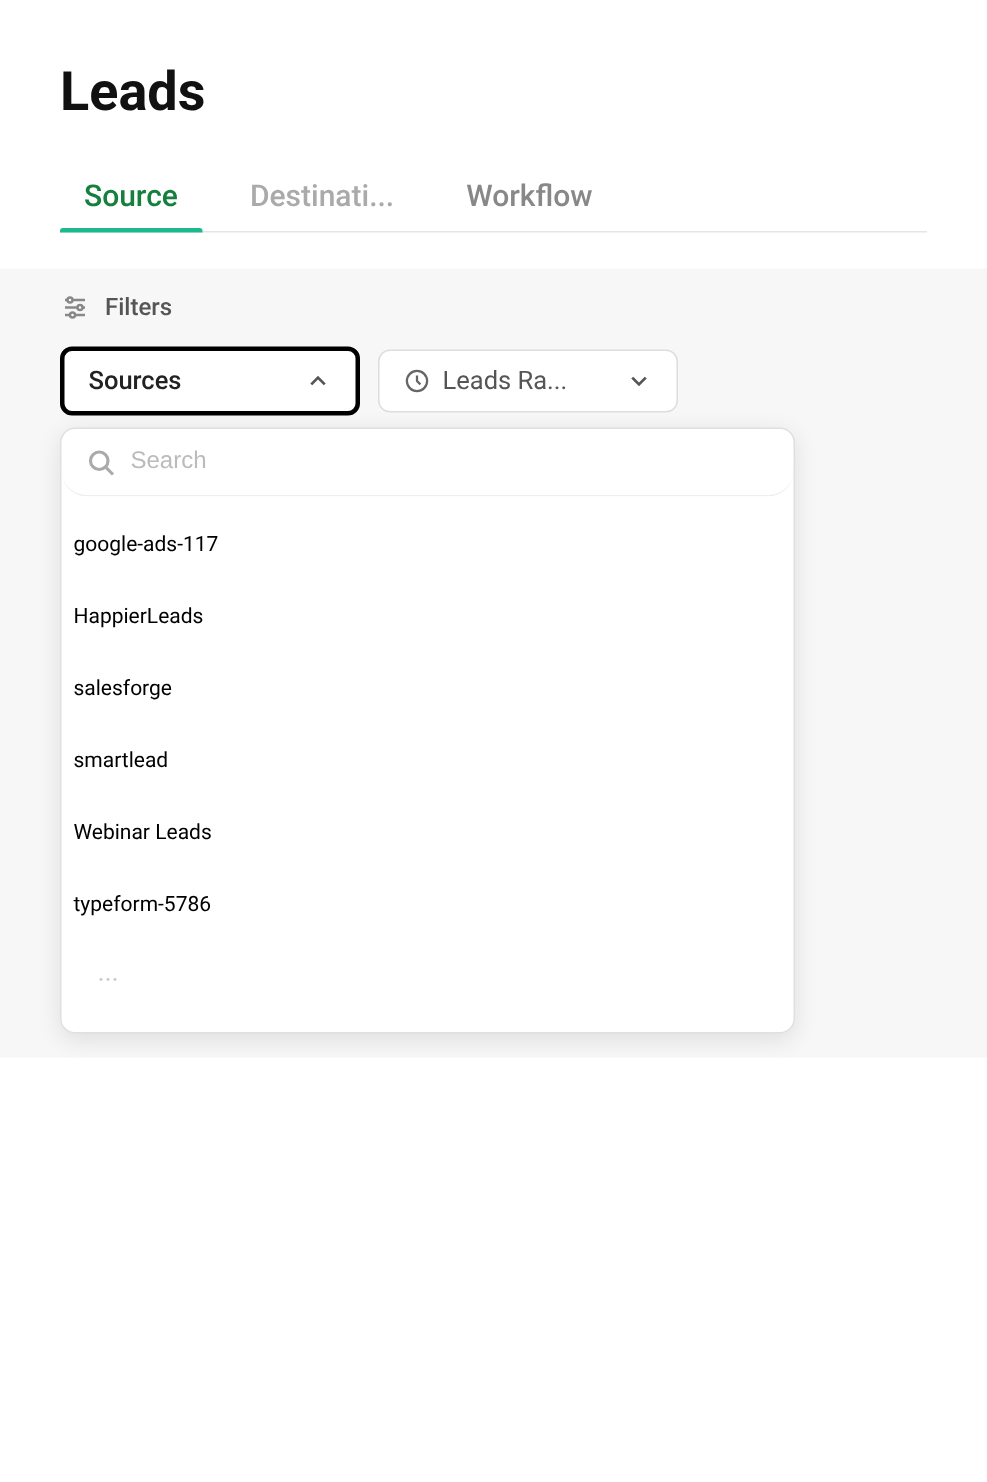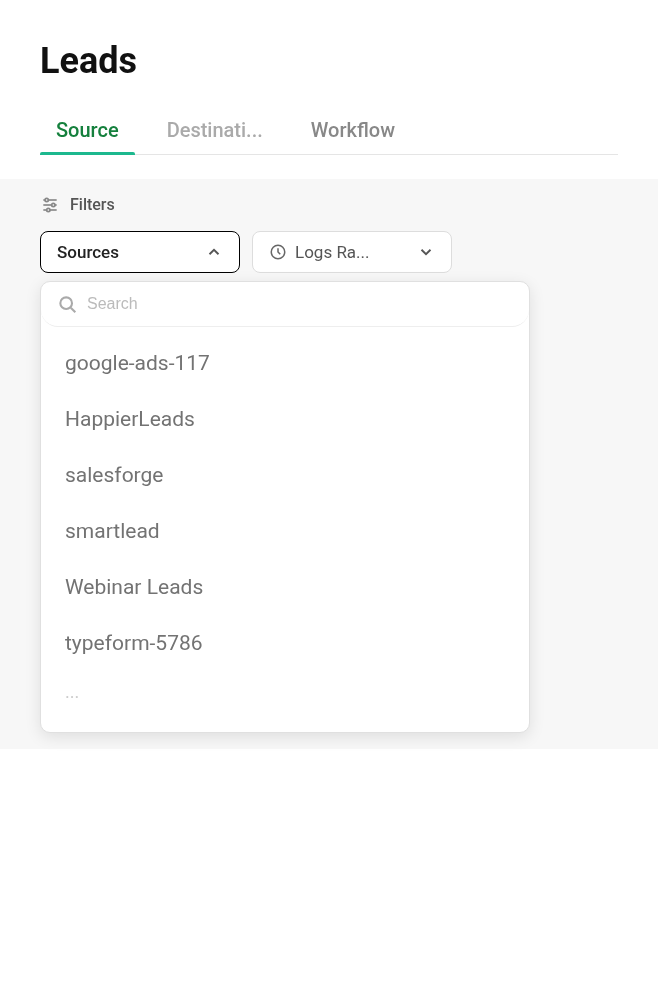--- a/index.html
+++ b/index.html
@@ -91,21 +91,21 @@
       display: flex;
       gap: 12px;
       align-items: center;
     }
 
     .filter-dropdown {
       display: flex;
       align-items: center;
       justify-content: space-between;
       background: #ffffff;
-      border: 1px solid #000000;
+      border: 3px solid #000000;
       border-radius: 8px;
       padding: 10px 16px;
       cursor: pointer;
       min-width: 200px;
     }
 
     .filter-dropdown-label {
       font-size: 17px;
       font-weight: 500;
       color: #222222;
@@ -202,23 +202,23 @@
     .dropdown-list::-webkit-scrollbar-track {
       background: transparent;
     }
 
     .dropdown-list::-webkit-scrollbar-thumb {
       background: #aaaaaa;
       border-radius: 4px;
     }
 
     .dropdown-item {
-      padding: 16px 24px;
-      font-size: 21px;
-      color: #737373;
+      padding: 16px 8px;
+      font-size: 14px;
+      color: #000000;
       cursor: pointer;
       transition: background 0.15s;
     }
 
     .dropdown-item-partial {
       padding: 16px 24px;
       font-size: 18px;
       color: #cccccc;
       cursor: pointer;
     }
@@ -265,21 +265,21 @@
           <polyline points="18 15 12 9 6 15"></polyline>
         </svg>
       </div>
 
       <div class="time-range-dropdown">
 
         <svg class="clock-icon" viewBox="0 0 24 24" fill="none" stroke="currentColor" stroke-width="2">
           <circle cx="12" cy="12" r="9"></circle>
           <polyline points="12 7 12 12 15 15"></polyline>
         </svg>
-        <span class="time-range-label">Logs Ra...</span>
+        <span class="time-range-label">Leads Ra...</span>
 
         <svg class="time-range-arrow" width="18" height="18" viewBox="0 0 24 24" fill="none" stroke="currentColor" stroke-width="2.5">
           <polyline points="6 9 12 15 18 9"></polyline>
         </svg>
       </div>
     </div>
 
     <div class="dropdown-panel">
 
       <div class="search-container">

